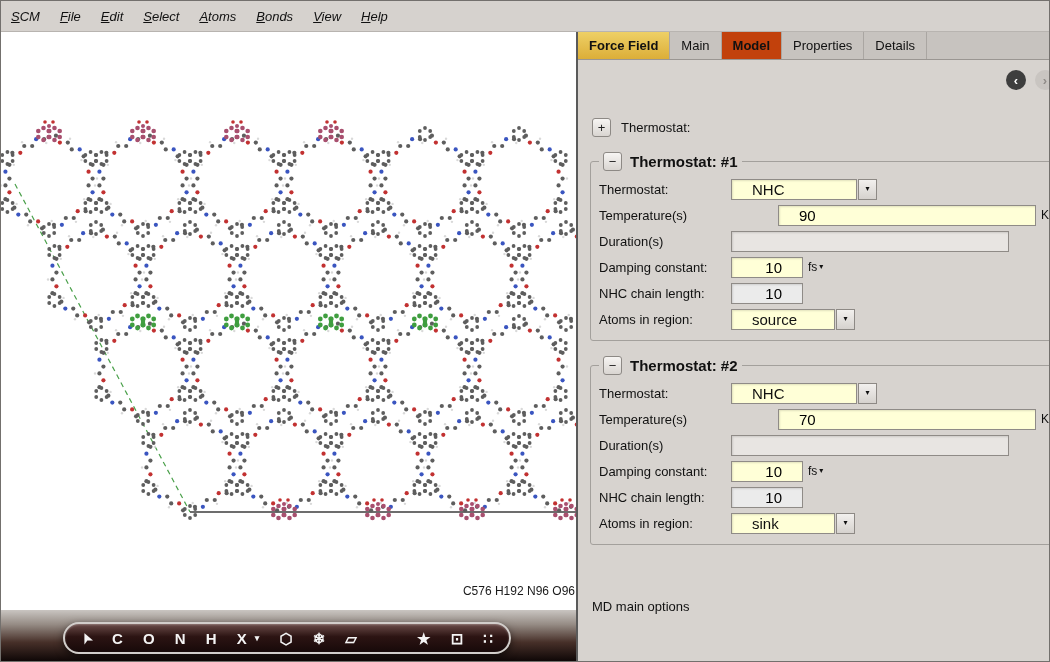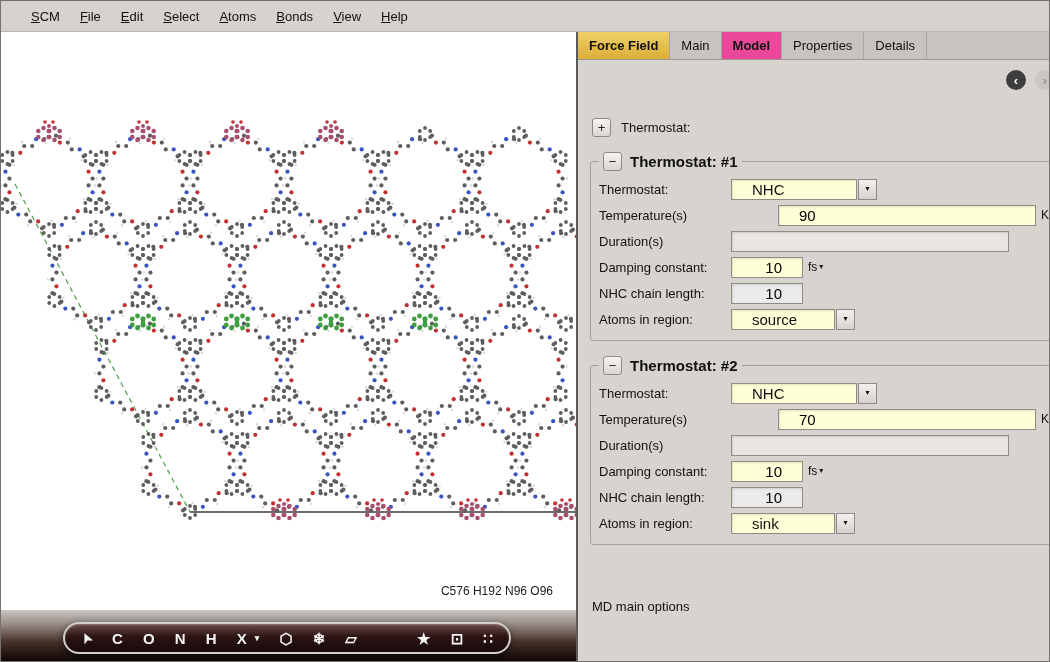--- a/index.html
+++ b/index.html
@@ -1,41 +1,41 @@
 <!DOCTYPE html>
 <html><head>
 <meta charset="utf-8">
 <style>
   html,body{margin:0;padding:0;background:#666;}
   .window{width:1050px;height:662px;position:relative;background:#d6d2ce;border:1px solid #73706d;
     box-sizing:border-box;font-family:"Liberation Sans",sans-serif;color:#111;overflow:hidden;}
   
-  .menubar{height:30px;display:flex;align-items:center;padding-left:20px;background:#d6d2ce;border-bottom:1px solid #b8b4b0;}
+  .menubar{height:30px;display:flex;align-items:center;padding-left:0;background:#d6d2ce;border-bottom:1px solid #b8b4b0;font-style:italic;}
   .menu-item{padding:5px 10px;font-size:13px;cursor:default;}
   
   .main{display:flex;height:630px;}
   .viewer{width:577px;position:relative;background:#ffffff;border-right:2px solid #5a5a5a;box-sizing:border-box;flex:none;overflow:hidden;}
   #mol{display:block;}
-  .formula{position:absolute;right:23px;bottom:64px;font-size:12px;color:#1a1a1a;margin-top:36px;}
+  .formula{position:absolute;right:1px;bottom:64px;font-size:12px;color:#1a1a1a;margin-top:36px;}
   .viewer-band{position:absolute;left:0;right:0;bottom:0;height:52px;
     background:linear-gradient(180deg,#c9c5c1 0%,#958b84 28%,#473029 62%,#0c0505 100%);}
   .atom-toolbar{position:absolute;left:62px;bottom:8px;width:448px;height:32px;border-radius:17px;
     background:linear-gradient(180deg,#6b4c49 0%,#2c1413 45%,#170909 100%);
     border:2px solid #d2cecb;box-shadow:0 3px 8px rgba(0,0,0,.55), inset 0 1px 2px rgba(255,255,255,.25);
     display:flex;align-items:center;justify-content:space-between;padding:0 16px;box-sizing:border-box;}
   .tool{color:#f4f4f4;font-size:15px;font-weight:bold;line-height:1;cursor:default;}
   .tool-pointer{transform:rotate(-115deg);font-size:13px;}
   .tool-caret{font-size:9px;margin-left:-12px;}
   .tool-gap{width:20px;flex:none;}
   
   .panel{flex:1;position:relative;background:#d7d3cf;}
   .tabbar{height:27px;background:#c7c3bf;display:flex;align-items:stretch;border-bottom:1px solid #9a9692;}
   .tab{padding:5px 11px;font-size:13px;border-right:1px solid #aaa6a2;display:flex;align-items:center;cursor:default;white-space:nowrap;}
   .tab-gold{background:linear-gradient(#eed066,#dcae38);font-weight:bold;}
-  .tab-active{background:#ec4899;font-weight:bold;}
+  .tab-active{background:#c2410c;font-weight:bold;}
   .search{margin-left:auto;margin-right:10px;display:flex;align-items:center;cursor:default;}
   .mag{width:9px;height:9px;border:2px solid #1a1a1a;border-radius:50%;position:relative;display:inline-block;}
   .mag::after{content:"";position:absolute;width:6px;height:2px;background:#1a1a1a;right:-5px;bottom:-3px;transform:rotate(45deg);}
   .titlerow{position:relative;margin-top:12px;height:22px;}
   .panel-title{text-align:center;font-weight:bold;font-size:13px;}
   .nav{position:absolute;right:10px;top:-2px;display:flex;gap:9px;}
   .cbtn{width:20px;height:20px;border-radius:50%;display:flex;align-items:center;justify-content:center;
     font-weight:bold;font-size:13px;cursor:default;}
   .cbtn.dark{background:#3e3e3e;color:#fff;}
   .cbtn.light{background:#c9c5c1;color:#908c88;}

